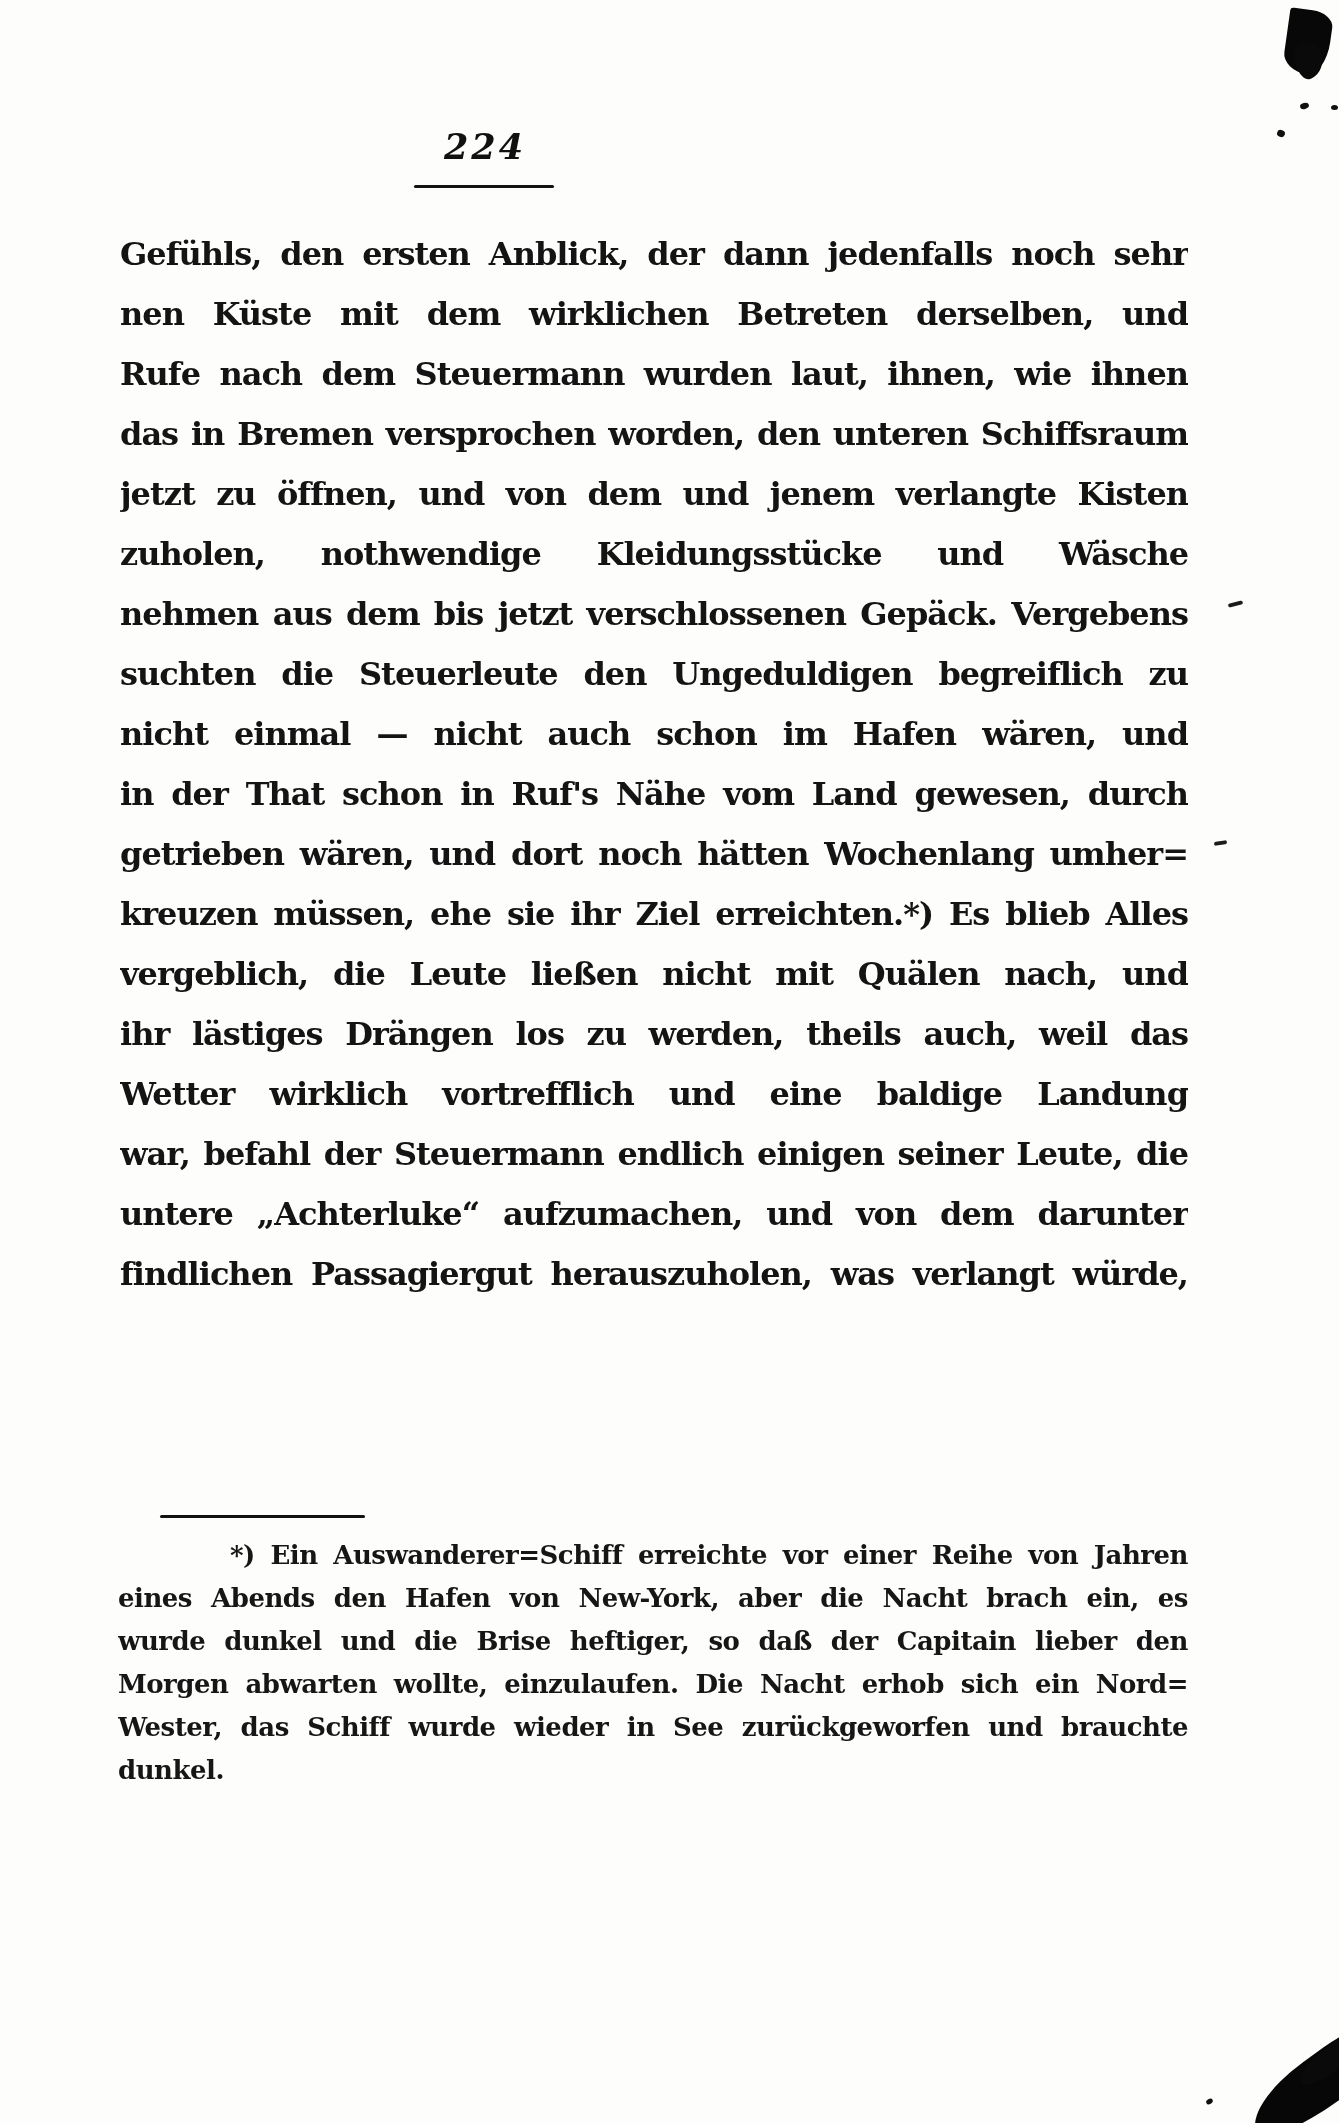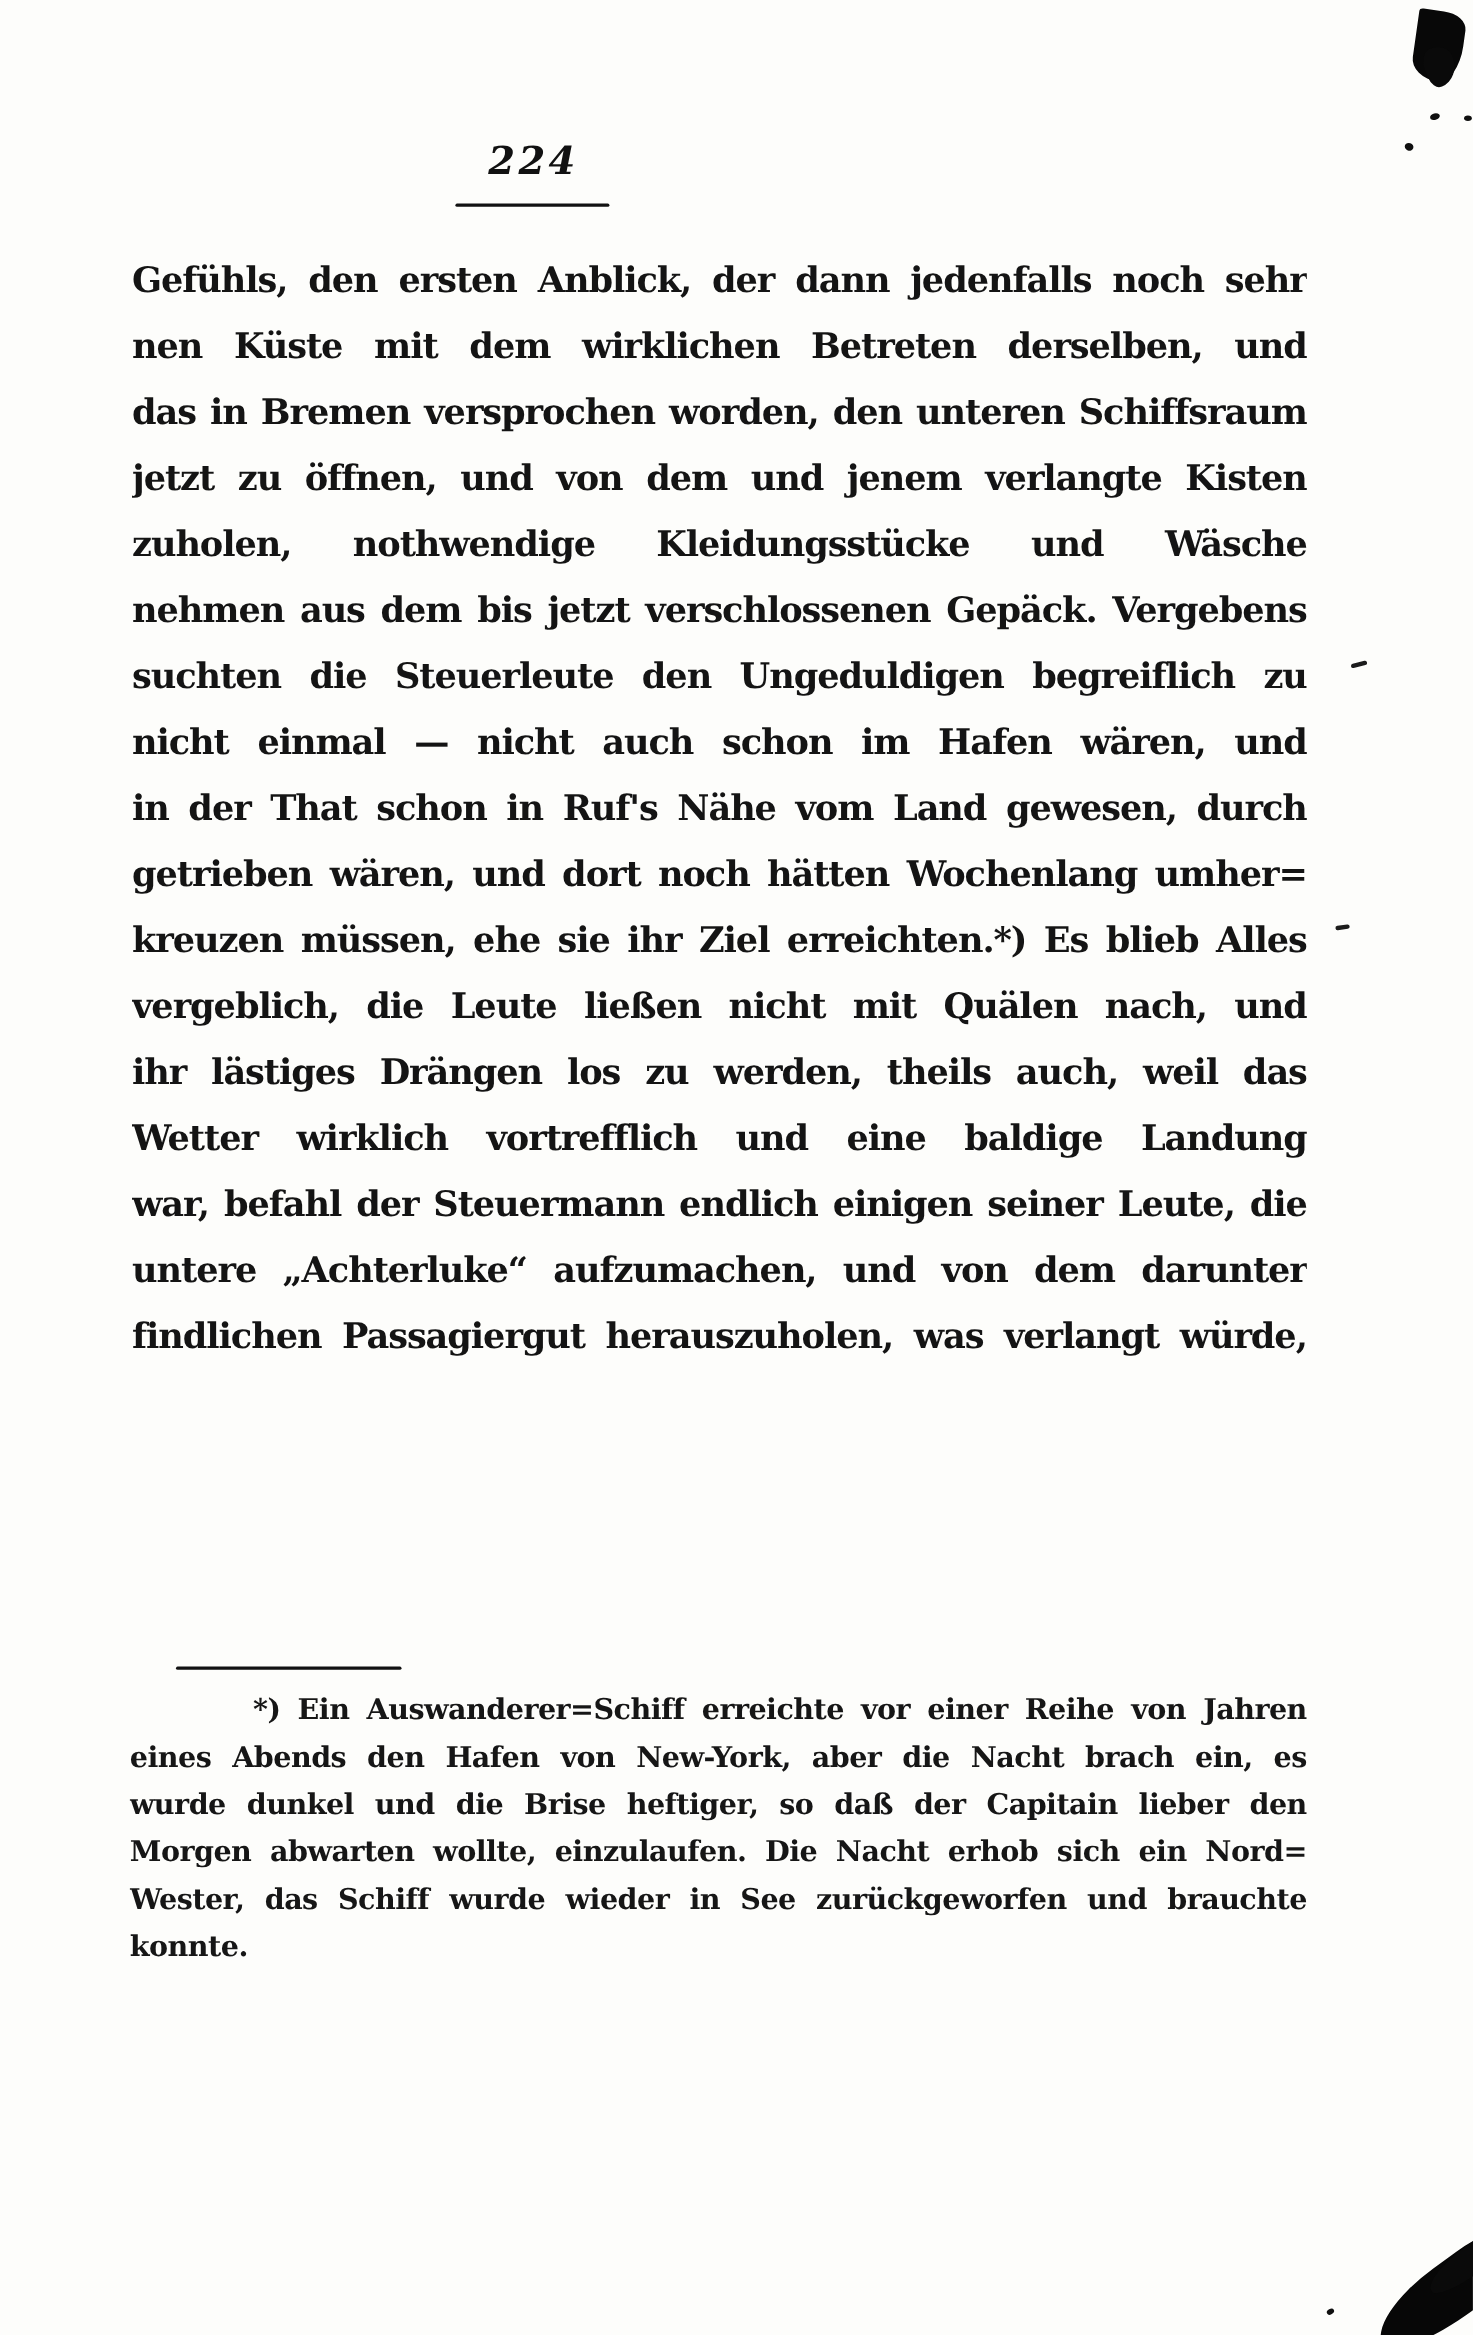--- a/index.html
+++ b/index.html
@@ -154,20 +154,21 @@
 </style>
 </head>
 <body>
 
 <div class="folio">224</div>
 <div class="folio-rule"></div>
 
 <div class="main-text">
   <div class="tline">Gefühls, den ersten Anblick, der dann jedenfalls noch sehr fer=</div>
   <div class="tline">nen Küste mit dem wirklichen Betreten derselben, und dringende</div>
+  <div class="tline">Rufe nach dem Steuermann wurden laut, ihnen, wie ihnen</div>
   <div class="tline">das in Bremen versprochen worden, den unteren Schiffsraum</div>
   <div class="tline">jetzt zu öffnen, und von dem und jenem verlangte Kisten vor=</div>
   <div class="tline">zuholen, nothwendige Kleidungsstücke und Wäsche herauszu=</div>
   <div class="tline">nehmen aus dem bis jetzt verschlossenen Gepäck. Vergebens</div>
   <div class="tline">suchten die Steuerleute den Ungeduldigen begreiflich zu ma=</div>
   <div class="tline">nicht einmal — nicht auch schon im Hafen wären, und Schiffe</div>
   <div class="tline">in der That schon in Ruf's Nähe vom Land gewesen, durch</div>
   <div class="tline">getrieben wären, und dort noch hätten Wochenlang umher=</div>
   <div class="tline">kreuzen müssen, ehe sie ihr Ziel erreichten.*) Es blieb Alles</div>
   <div class="tline">vergeblich, die Leute ließen nicht mit Quälen nach, und theils</div>
@@ -178,21 +179,21 @@
   <div class="tline">findlichen Passagiergut herauszuholen, was verlangt würde,</div>
 </div>
 
 <div class="footnote-rule"></div>
 <div class="footnote">
   <div class="fline indent-first">*) Ein Auswanderer=Schiff erreichte vor einer Reihe von Jahren</div>
   <div class="fline">eines Abends den Hafen von New-York, aber die Nacht brach ein, es</div>
   <div class="fline">wurde dunkel und die Brise heftiger, so daß der Capitain lieber den</div>
   <div class="fline">Morgen abwarten wollte, einzulaufen.  Die Nacht erhob sich ein Nord=</div>
   <div class="fline">Wester, das Schiff wurde wieder in See zurückgeworfen und brauchte</div>
-  <div class="fline align-left">konnte.</div>
+  <div class="fline align-left">dunkel.</div>
 </div>
 
 <div class="stain-tr-main"></div>
 <div class="stain-tr-sub"></div>
 <div class="speck speck-1"></div>
 <div class="speck speck-2"></div>
 <div class="speck speck-3"></div>
 <div class="margin-mark margin-mark-1"></div>
 <div class="margin-mark margin-mark-2"></div>
 <div class="stain-br-main"></div>

